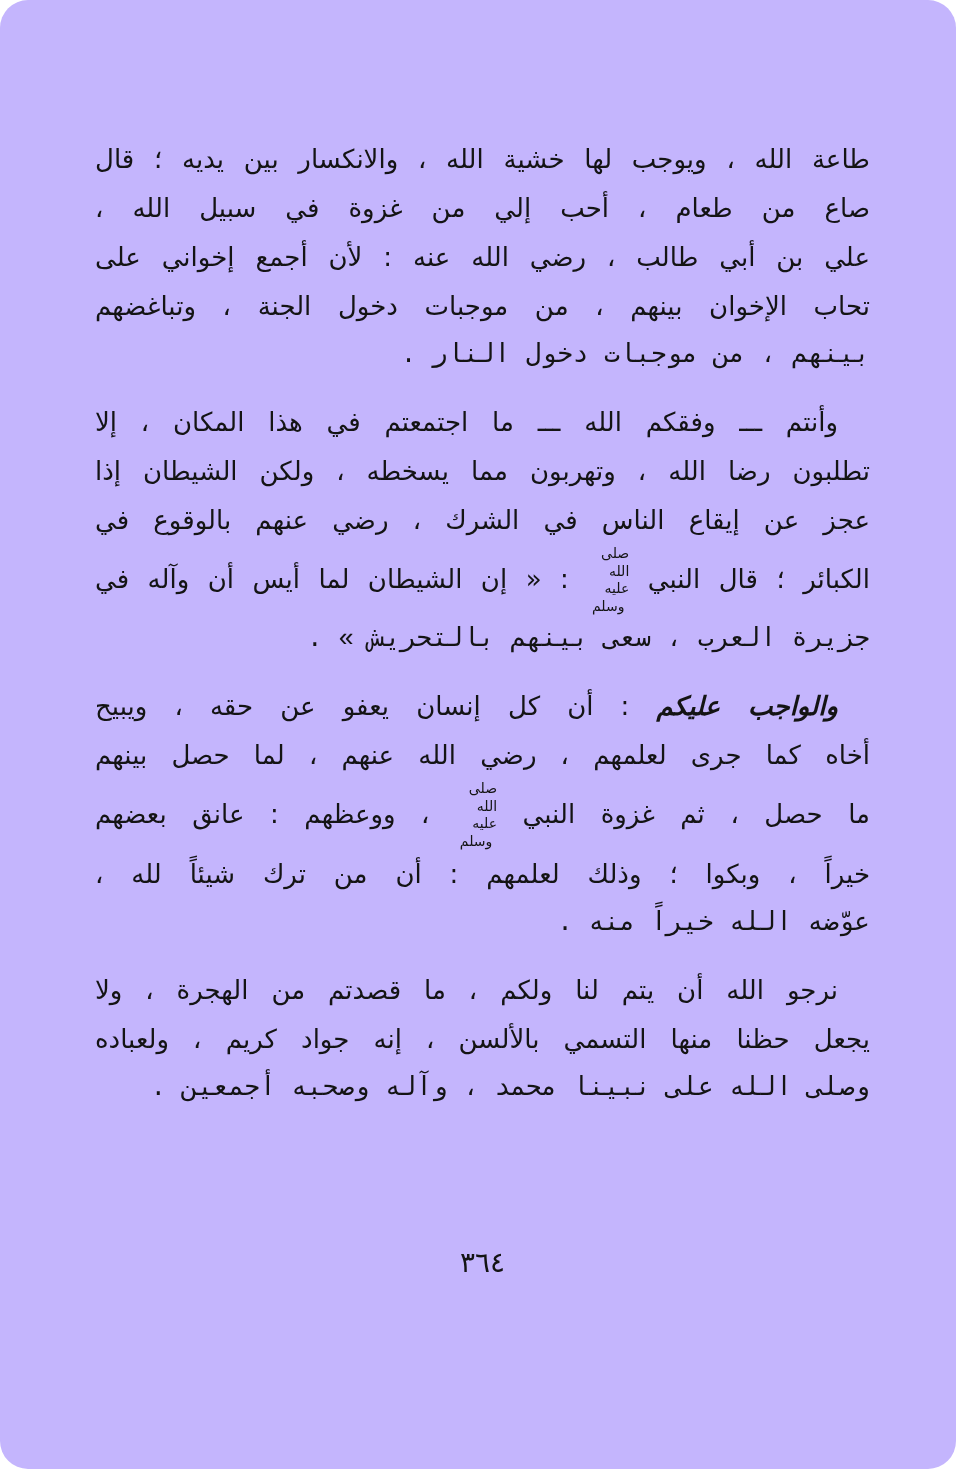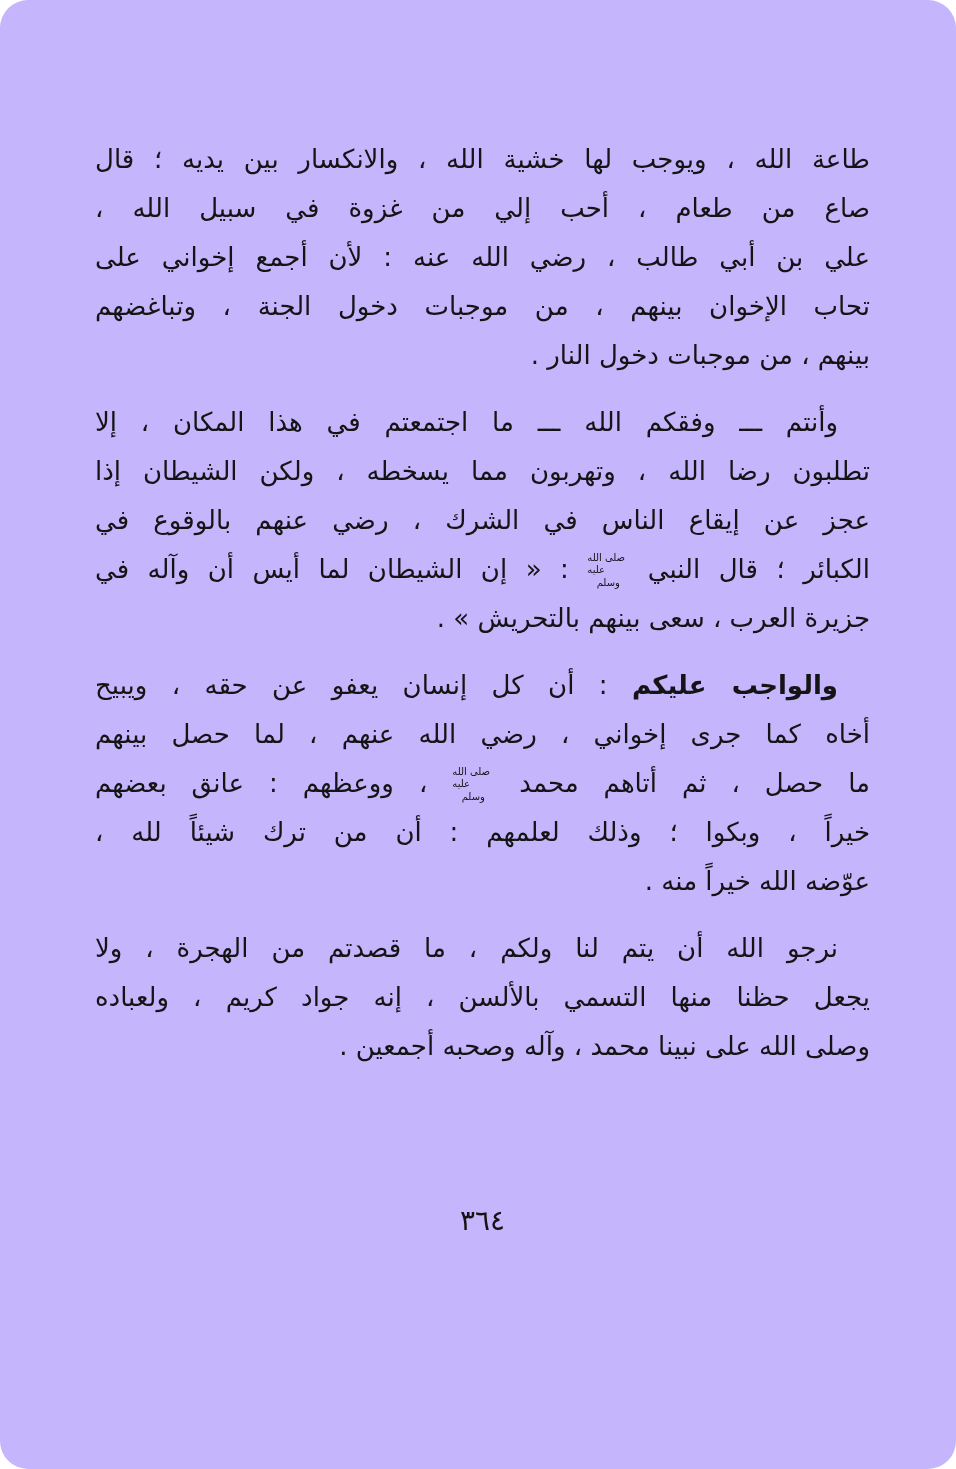--- a/index.html
+++ b/index.html
@@ -26,33 +26,35 @@
   }
   .para { margin: 0; }
   .para + .para { margin-top: 18px; }
   .line {
     text-align: justify;
     text-align-last: justify;
   }
   .line.last {
     text-align: left;
     text-align-last: right;
+    font-family: Liberation Mono, monospace;
   }
   .line.indent {
     text-indent: 32px;
   }
   .bold-lead {
     font-weight: bold;
+    font-style: italic;
   }
   .honorific {
     display: inline-block;
     width: 42px;
-    font-size: 10px;
+    font-size: 14px;
     line-height: 1.25;
-    text-align: left;
+    text-align: right;
     text-align-last: center;
     text-indent: 0;
     vertical-align: middle;
     word-spacing: normal;
   }
   .page-number {
     margin-top: 125px;
     text-align: center;
     text-align-last: center;
     font-size: 28px;
@@ -76,22 +78,22 @@
     <div class="para">
       <div class="line indent">وأنتم ـــ وفقكم الله ـــ ما اجتمعتم في هذا المكان ، إلا</div>
       <div class="line">تطلبون رضا الله ، وتهربون مما يسخطه ، ولكن الشيطان إذا</div>
       <div class="line">عجز عن إيقاع الناس في الشرك ، رضي عنهم بالوقوع في</div>
       <div class="line"><span>الكبائر ؛ قال النبي </span><span class="honorific">صلى الله عليه وسلم</span><span> : « إن الشيطان لما أيس أن وآله في</span></div>
       <div class="line last">جزيرة العرب ، سعى بينهم بالتحريش » .</div>
     </div>
 
     <div class="para">
       <div class="line indent"><span class="bold-lead">والواجب عليكم</span><span> : أن كل إنسان يعفو عن حقه ، ويبيح</span></div>
-      <div class="line">أخاه كما جرى إخواني ، رضي الله عنهم ، لما حصل بينهم</div>
-      <div class="line"><span>ما حصل ، ثم أتاهم محمد </span><span class="honorific">صلى الله عليه وسلم</span><span> ، ووعظهم : عانق بعضهم</span></div>
+      <div class="line">أخاه كما جرى لعلمهم ، رضي الله عنهم ، لما حصل بينهم</div>
+      <div class="line"><span>ما حصل ، ثم غزوة النبي </span><span class="honorific">صلى الله عليه وسلم</span><span> ، ووعظهم : عانق بعضهم</span></div>
       <div class="line">خيراً ، وبكوا ؛ وذلك لعلمهم : أن من ترك شيئاً لله ،</div>
       <div class="line last">عوّضه الله خيراً منه .</div>
     </div>
 
     <div class="para">
       <div class="line indent">نرجو الله أن يتم لنا ولكم ، ما قصدتم من الهجرة ، ولا</div>
       <div class="line">يجعل حظنا منها التسمي بالألسن ، إنه جواد كريم ، ولعباده</div>
       <div class="line last">وصلى الله على نبينا محمد ، وآله وصحبه أجمعين .</div>
     </div>
 

